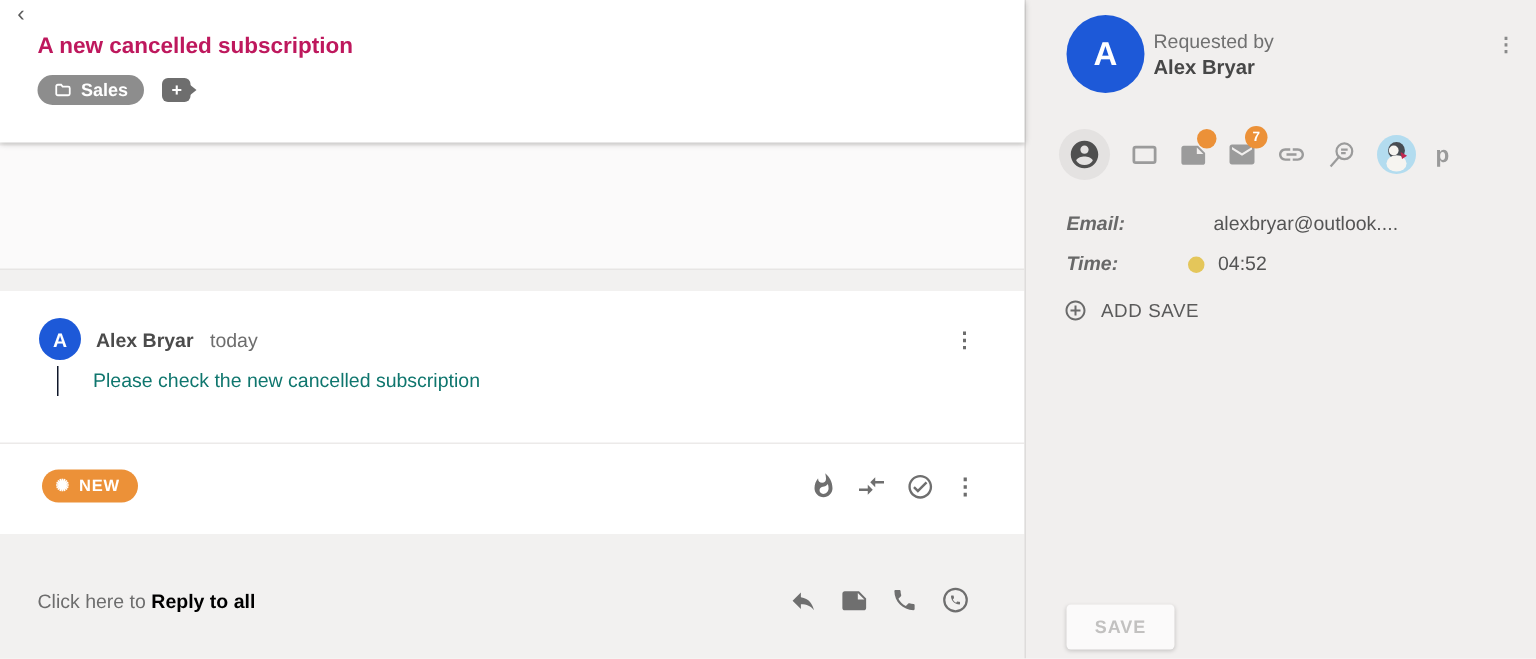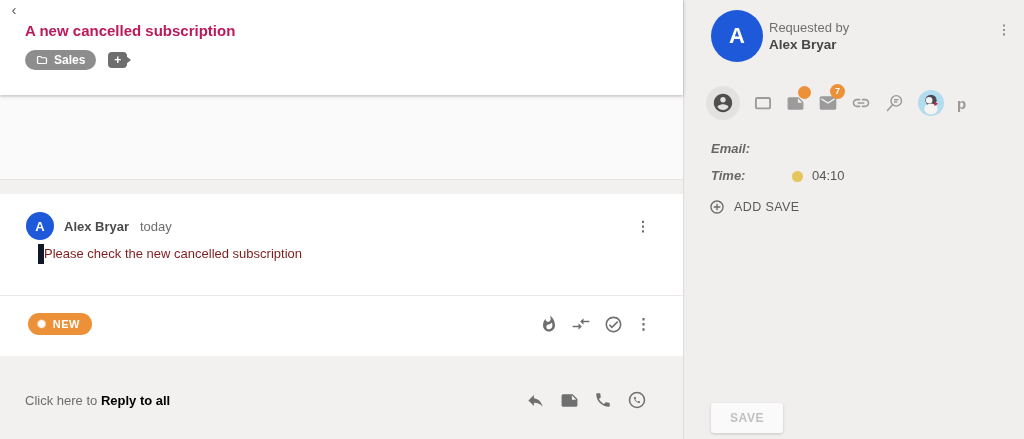--- a/index.html
+++ b/index.html
@@ -31,22 +31,22 @@
 
   .message-card { position:absolute; top:194px; left:0; right:0; height:162px; background:#ffffff; }
   .msg-avatar { position:absolute; left:26px; top:18px; width:28px; height:28px; border-radius:50%;
                 background:#1d59d8; color:#fff; font-size:13px; font-weight:700;
                 display:flex; align-items:center; justify-content:center; }
   .msg-author { position:absolute; left:64px; top:25px; font-size:13px; font-weight:700; color:#4b4b4b; }
   .msg-action-word { position:absolute; left:140px; top:25px; font-size:13px; color:#6d6d6d; }
   .msg-time { position:absolute; right:53px; top:25px; font-size:13px; color:#6d6d6d; }
   .msg-dots { position:absolute; right:32px; top:23px; width:16px; height:18px; border:none; background:none;
               color:#6d6d6d; font-size:14px; font-weight:700; cursor:pointer; }
-  .msg-quote { position:absolute; left:38px; top:50px; border-left:6px solid #0f172a; 
-               font-size:13px; color:#7f1d1d; line-height:20px; }
+  .msg-quote { position:absolute; left:38px; top:50px; border-left:1px solid #0f172a; padding-left:23px;
+               font-size:13px; color:#0f766e; line-height:20px; }
   .msg-divider { position:absolute; left:0; right:0; top:101px; height:1px; background:#eceae9; }
   .msg-actions { position:absolute; left:28px; right:32px; top:110px; height:40px;
                  display:flex; align-items:center; }
   .status-badge { display:flex; align-items:center; gap:6px; height:22px; padding:0 12px 0 9px;
                   background:#ec9138; border-radius:11px; color:#fff; font-size:11px; font-weight:700;
                   letter-spacing:.5px; cursor:pointer; }
   .status-badge .seal { font-size:11px; line-height:11px; }
   .action-icons { margin-left:auto; display:flex; align-items:center; gap:13px; }
   .icon-btn { border:none; background:none; padding:0; color:#6f6f6f; cursor:pointer;
               display:flex; align-items:center; justify-content:center; }
@@ -235,24 +235,25 @@
             <circle cx="12" cy="9.5" r="5.2" fill="#474c52"></circle>
             <ellipse cx="12" cy="17.5" rx="6.2" ry="5" fill="#f6f4f0"></ellipse>
             <circle cx="10.3" cy="9.5" r="3" fill="#f6f4f0"></circle>
             <path d="M14.5 10.5l4 2.2-3.1 2.1z" fill="#c0264e"></path>
           </svg>
       </button>
       <button class="sb-tab sb-tab-p">p</button>
     </div>
 
     <div class="field-label" style="top:141px;">Email:</div>
+    <div class="field-value" style="left:125px; top:141px;">alexbryar@outlook....</div>
 
     <div class="field-label" style="top:168px;">Time:</div>
     <span class="time-dot"></span>
-    <div class="field-value" style="left:128px; top:168px;">04:10</div>
+    <div class="field-value" style="left:128px; top:168px;">04:52</div>
 
     <button class="add-field">
       <svg width="16" height="16" viewBox="0 0 24 24">
           <path fill="currentColor" d="M13 7h-2v4H7v2h4v4h2v-4h4v-2h-4V7zm-1-5C6.48 2 2 6.48 2 12s4.48 10 10 10 10-4.48 10-10S17.52 2 12 2zm0 18c-4.41 0-8-3.59-8-8s3.59-8 8-8 8 3.59 8 8-3.59 8-8 8z"></path>
         </svg>
       <span>ADD SAVE</span>
     </button>
 
     <button class="save-btn">SAVE</button>
   </aside>

